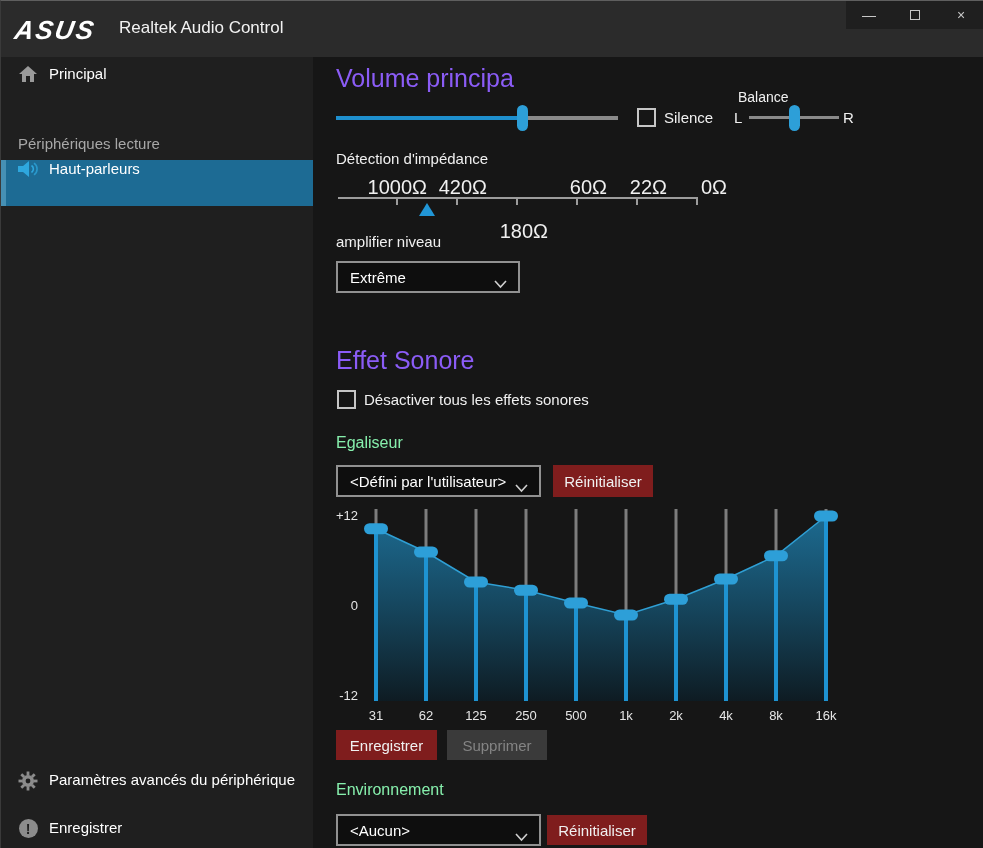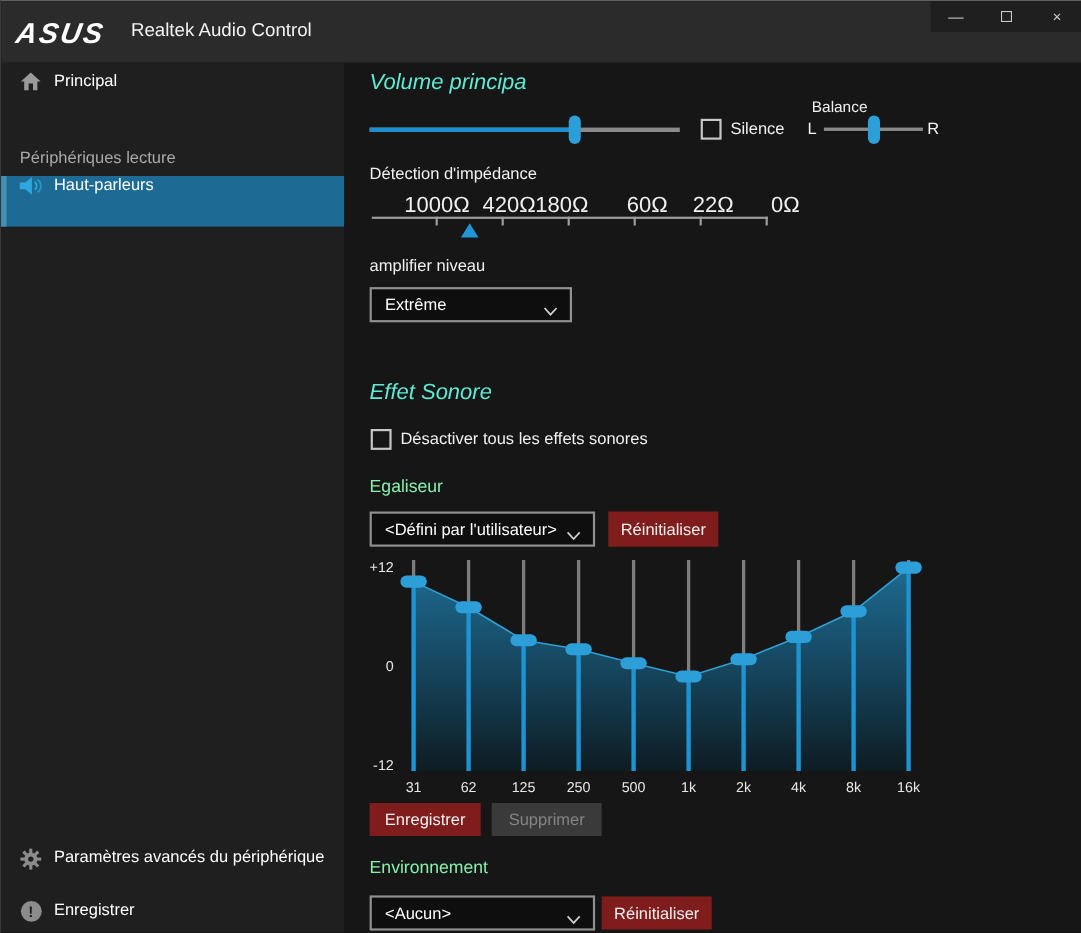--- a/index.html
+++ b/index.html
@@ -31,21 +31,21 @@
   .item-speakers::before { content:""; position:absolute; left:0; top:0; width:5px; height:100%;
                            background:#4690b4; }
   .item-advanced { top:714px; height:28px; }
   .item-info { top:762px; height:28px; }
   .info-circle { width:19px; height:19px; border-radius:50%; background:#8c8c8c; color:#1f1f1f;
                  font-weight:bold; font-size:14px; display:flex; align-items:center; justify-content:center; }
 
   
   .main { position:absolute; left:312px; top:56px; width:671px; height:792px; background:#161616;
           color:#f0f0f0; }
-  .h1 { position:absolute; font-size:20px; color:#5eead4;font-style:italic; }
+  .h1 { position:absolute; font-size:25px; color:#8b5cf6; }
   .lab { position:absolute; font-size:15px; color:#f0f0f0;text-align:center; }
   .lab16 { position:absolute; font-size:16px; color:#86efac; }
 
   .vol-title { left:23px; top:7px; }
   .vol-slider { position:absolute; left:23px; top:48px; width:282px; height:26px; }
   .vol-track { position:absolute; left:0; top:11px; width:100%; height:4px; background:#8a8a8a; }
   .vol-fill  { position:absolute; left:0; top:11px; height:4px; background:#1e8fce; }
   .sl-thumb  { position:absolute; top:0; width:11px; height:26px; border-radius:5.5px; background:#2d9fd8; }
 
   .checkbox { position:absolute; width:19px; height:19px; border:2px solid #c6c6c6; background:transparent; }
@@ -187,21 +187,21 @@
     <div class="lab bal-r">R</div>
 
     <div class="lab imp-label">Détection d'impédance</div>
     <div class="imp-scale" id="imp-scale">
       <div class="imp-line"></div>
       <div class="imp-pointer" id="imp-pointer" style="left: calc(24.7% - 8px);"></div>
     <span class="imp-lbl" style="left: 29px;">1000Ω</span>
         <span class="imp-tick" style="left: 58px;"></span>
         <span class="imp-lbl" style="left: 89px;">420Ω</span>
         <span class="imp-tick" style="left: 118px;"></span>
-        <span class="imp-lbl" style="left: 137px;">180Ω</span>
+        <span class="imp-lbl" style="left: 150px; margin-top: 44px;">180Ω</span>
         <span class="imp-tick" style="left: 178px;"></span>
         <span class="imp-lbl" style="left: 209px;">60Ω</span>
         <span class="imp-tick" style="left: 238px;"></span>
         <span class="imp-lbl" style="left: 269px;">22Ω</span>
         <span class="imp-tick" style="left: 298px;"></span>
         <span class="imp-lbl" style="left: 329px;">0Ω</span>
         <span class="imp-tick" style="left: 358px;"></span>
       </div>
 
     <div class="lab amp-label">amplifier niveau</div>

